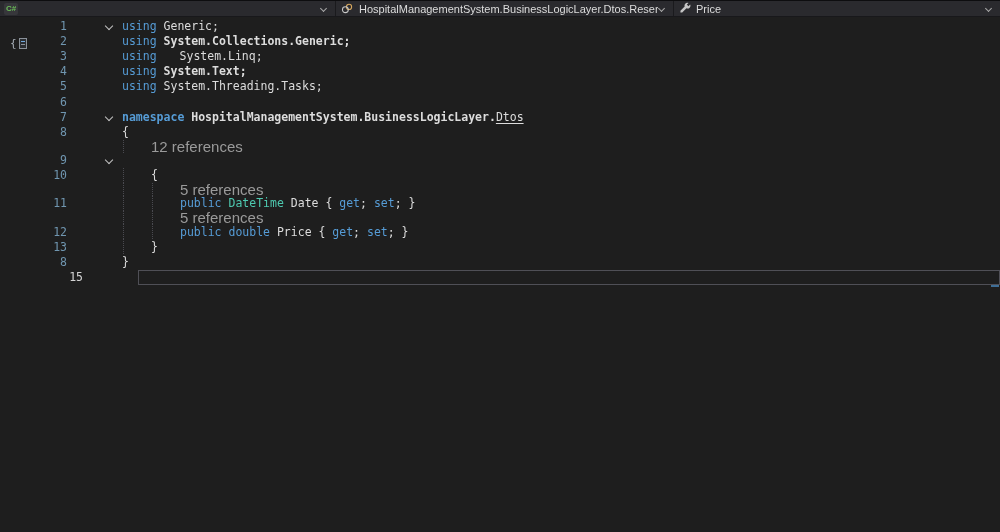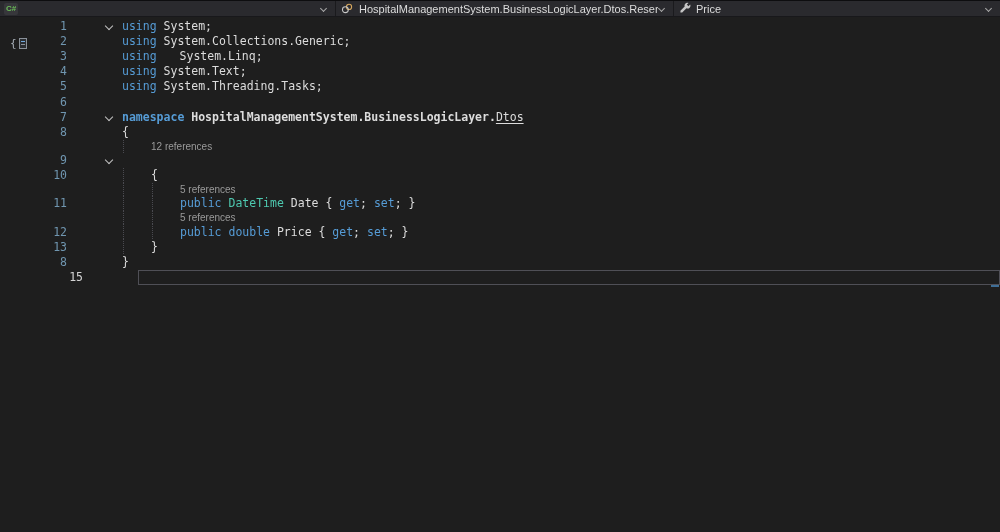--- a/index.html
+++ b/index.html
@@ -77,21 +77,21 @@
     font-family:"DejaVu Sans Mono", monospace;
     font-size:11.5px; white-space:pre;
     overflow:hidden;
   }
   .current .content { border:1px solid #4F4F56; }
 
   .guide { width:28px; flex:none; align-self:stretch; border-left:1px dotted #4A4A50; margin-left:1px; }
 
   .lens {
     font-family:"Liberation Sans", sans-serif;
-    font-size:10px; color:#9A9A9A;
+    font-size:15px; color:#9A9A9A;
   }
   .u { text-decoration:underline; text-underline-offset:2px; }
 
   
   .outline-icon {
     position:absolute; left:10px; top:20px;
     display:flex; align-items:center; gap:2px;
     color:#A8B0B8; font-family:"DejaVu Sans Mono", monospace; font-size:11px;
   }
   .outline-icon .page {
@@ -145,36 +145,36 @@
     <span>{</span>
     <span class="page"></span>
   </div>
 
   <div>
       <div class="row">
         <div class="gutter">1</div>
         <div class="foldcol">
           <span class="chevdown"></span>
         </div>
-        <div class="content"><span style="color: rgb(86, 156, 214);">using </span><span style="color: rgb(220, 220, 220);">System;</span></div>
+        <div class="content"><span style="color: rgb(86, 156, 214);">using </span><span style="color: rgb(220, 220, 220);">Generic;</span></div>
       </div>
       <div class="row">
         <div class="gutter">2</div>
         <div class="foldcol"></div>
-        <div class="content"><span style="color: rgb(86, 156, 214);">using </span><span style="color: rgb(220, 220, 220);">System.Collections.Generic;</span></div>
+        <div class="content"><span style="color: rgb(86, 156, 214);">using </span><span style="color: rgb(220, 220, 220); font-weight: bold;">System.Collections.Generic;</span></div>
       </div>
       <div class="row">
         <div class="gutter">3</div>
         <div class="foldcol"></div>
         <div class="content"><span style="color: rgb(86, 156, 214);">using </span><span style="color: rgb(220, 220, 220); margin-left: 16px;">System.Linq;</span></div>
       </div>
       <div class="row">
         <div class="gutter">4</div>
         <div class="foldcol"></div>
-        <div class="content"><span style="color: rgb(86, 156, 214);">using </span><span style="color: rgb(220, 220, 220);">System.Text;</span></div>
+        <div class="content"><span style="color: rgb(86, 156, 214);">using </span><span style="color: rgb(220, 220, 220); font-weight: bold;">System.Text;</span></div>
       </div>
       <div class="row">
         <div class="gutter">5</div>
         <div class="foldcol"></div>
         <div class="content"><span style="color: rgb(86, 156, 214);">using </span><span style="color: rgb(220, 220, 220);">System.Threading.Tasks;</span></div>
       </div>
       <div class="row">
         <div class="gutter">6</div>
         <div class="foldcol"></div>
         <div class="content"></div>

